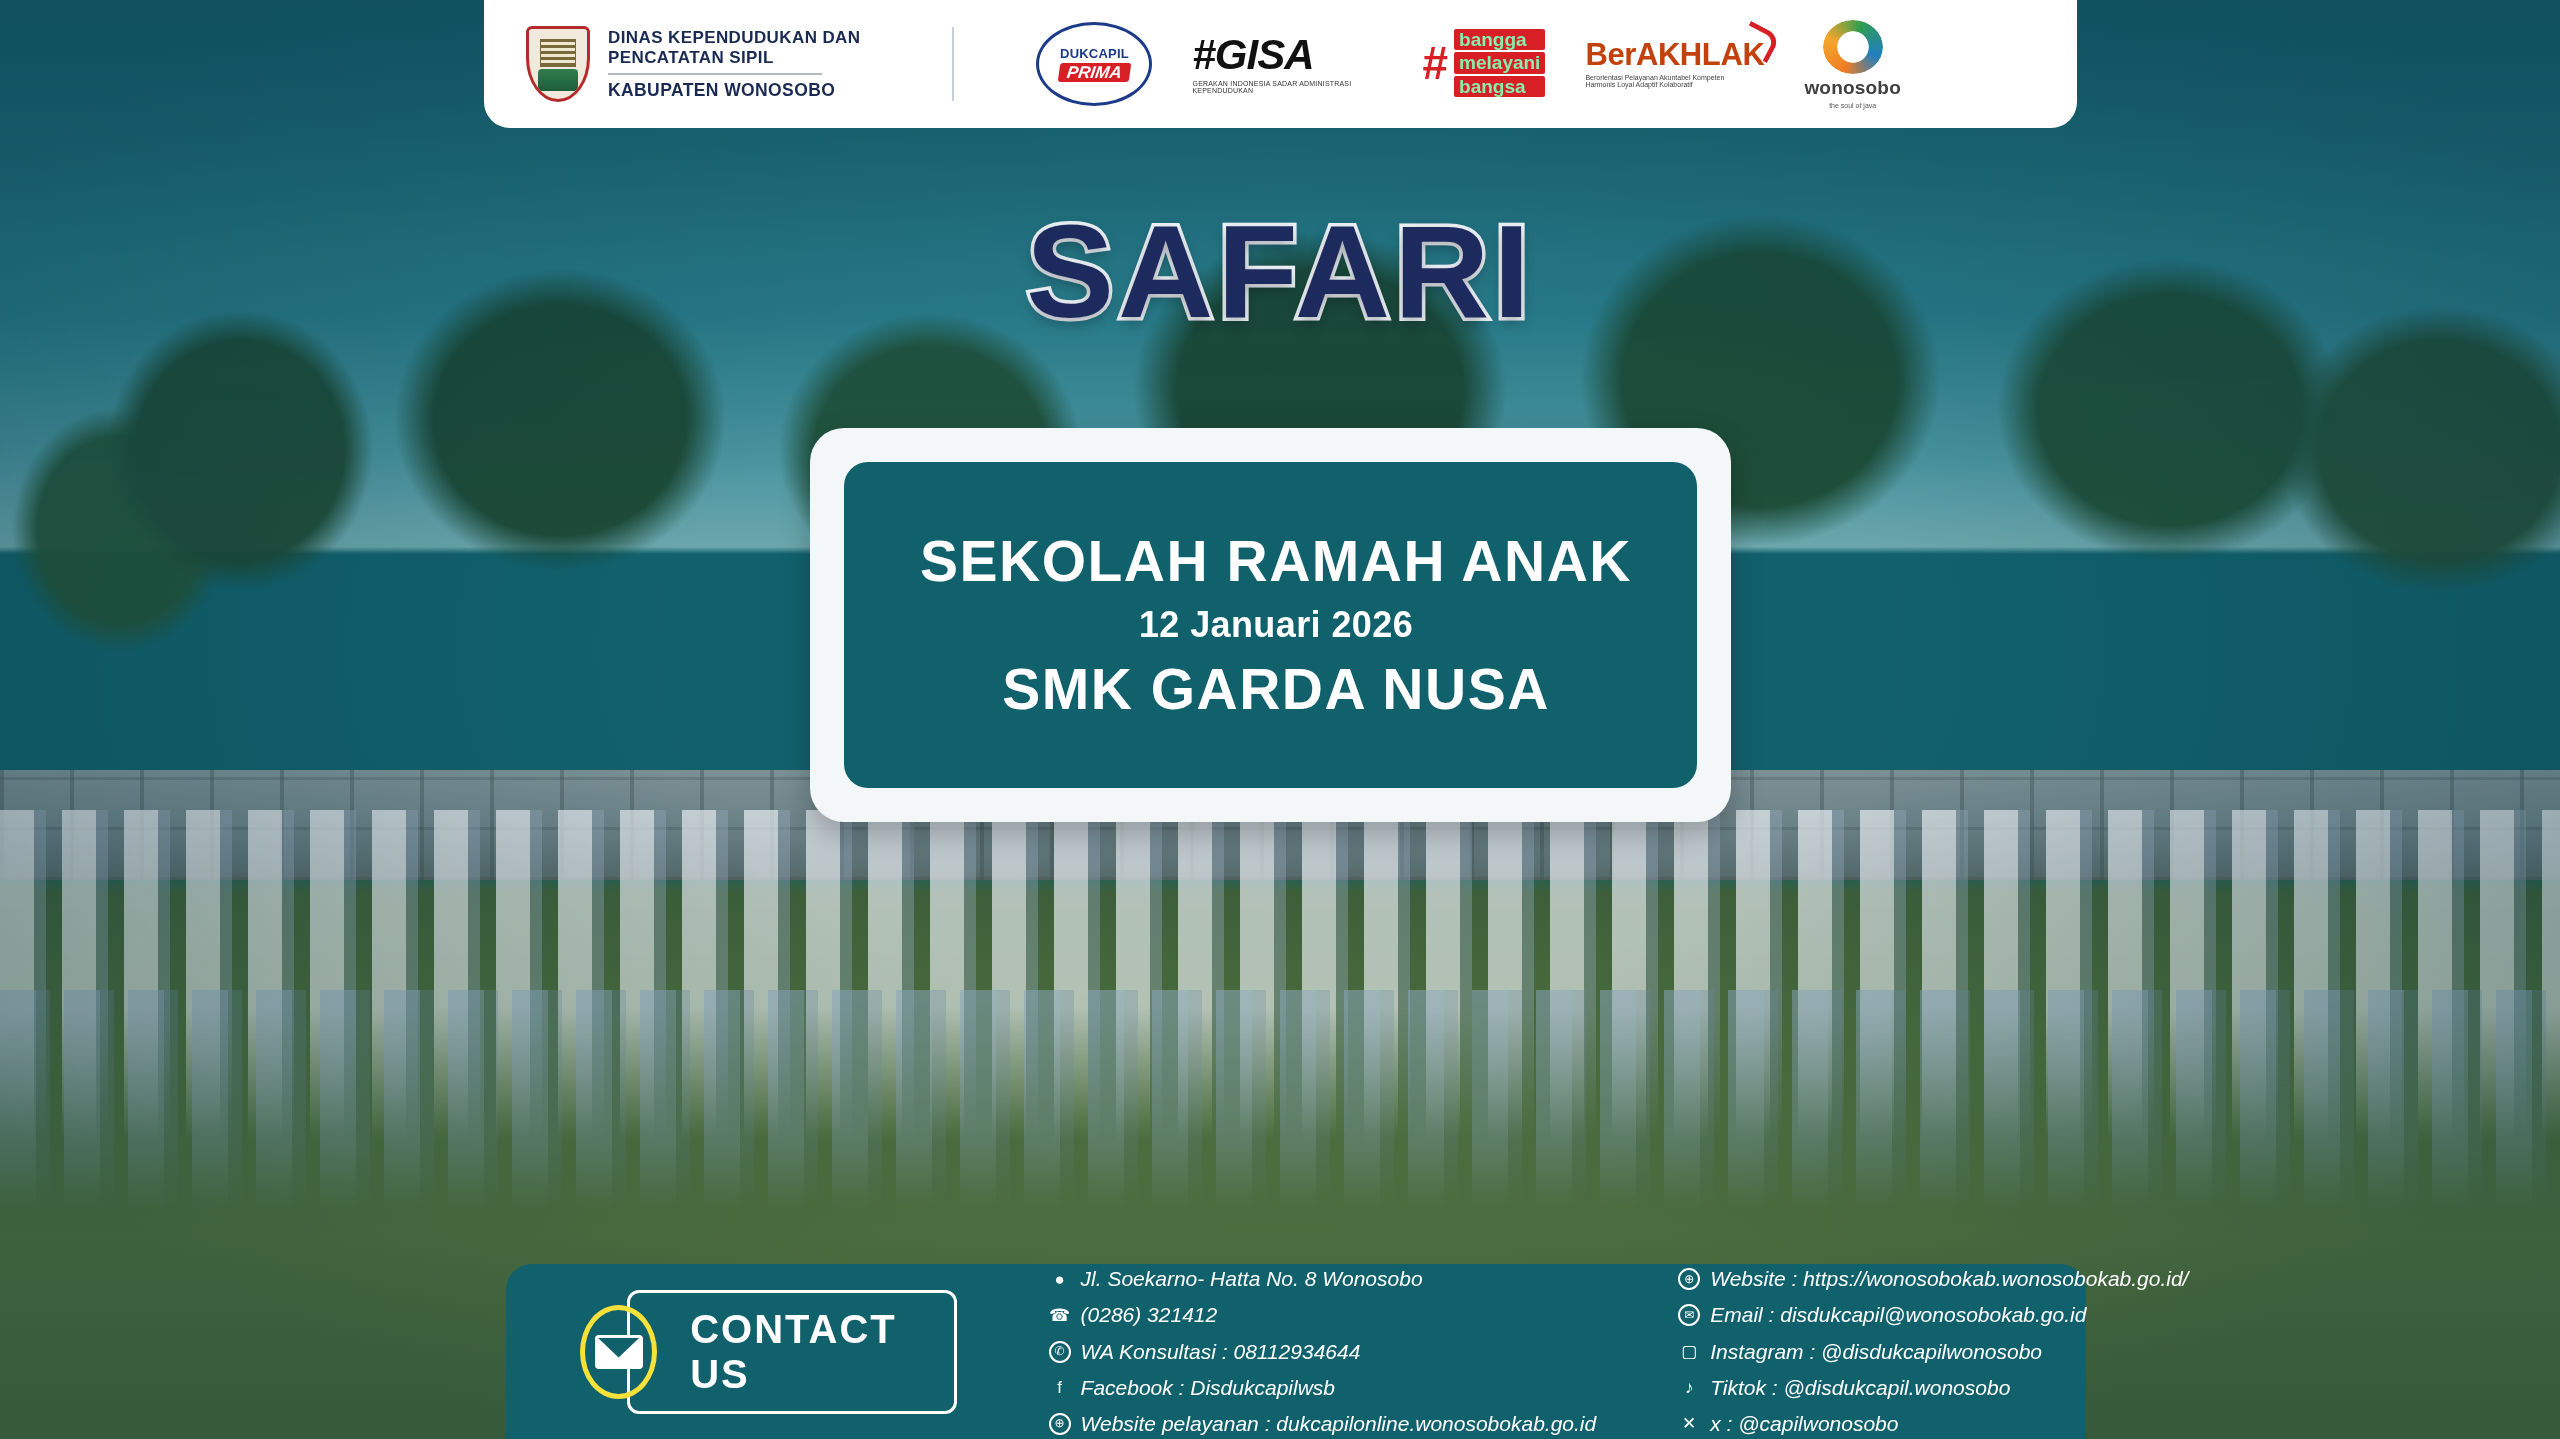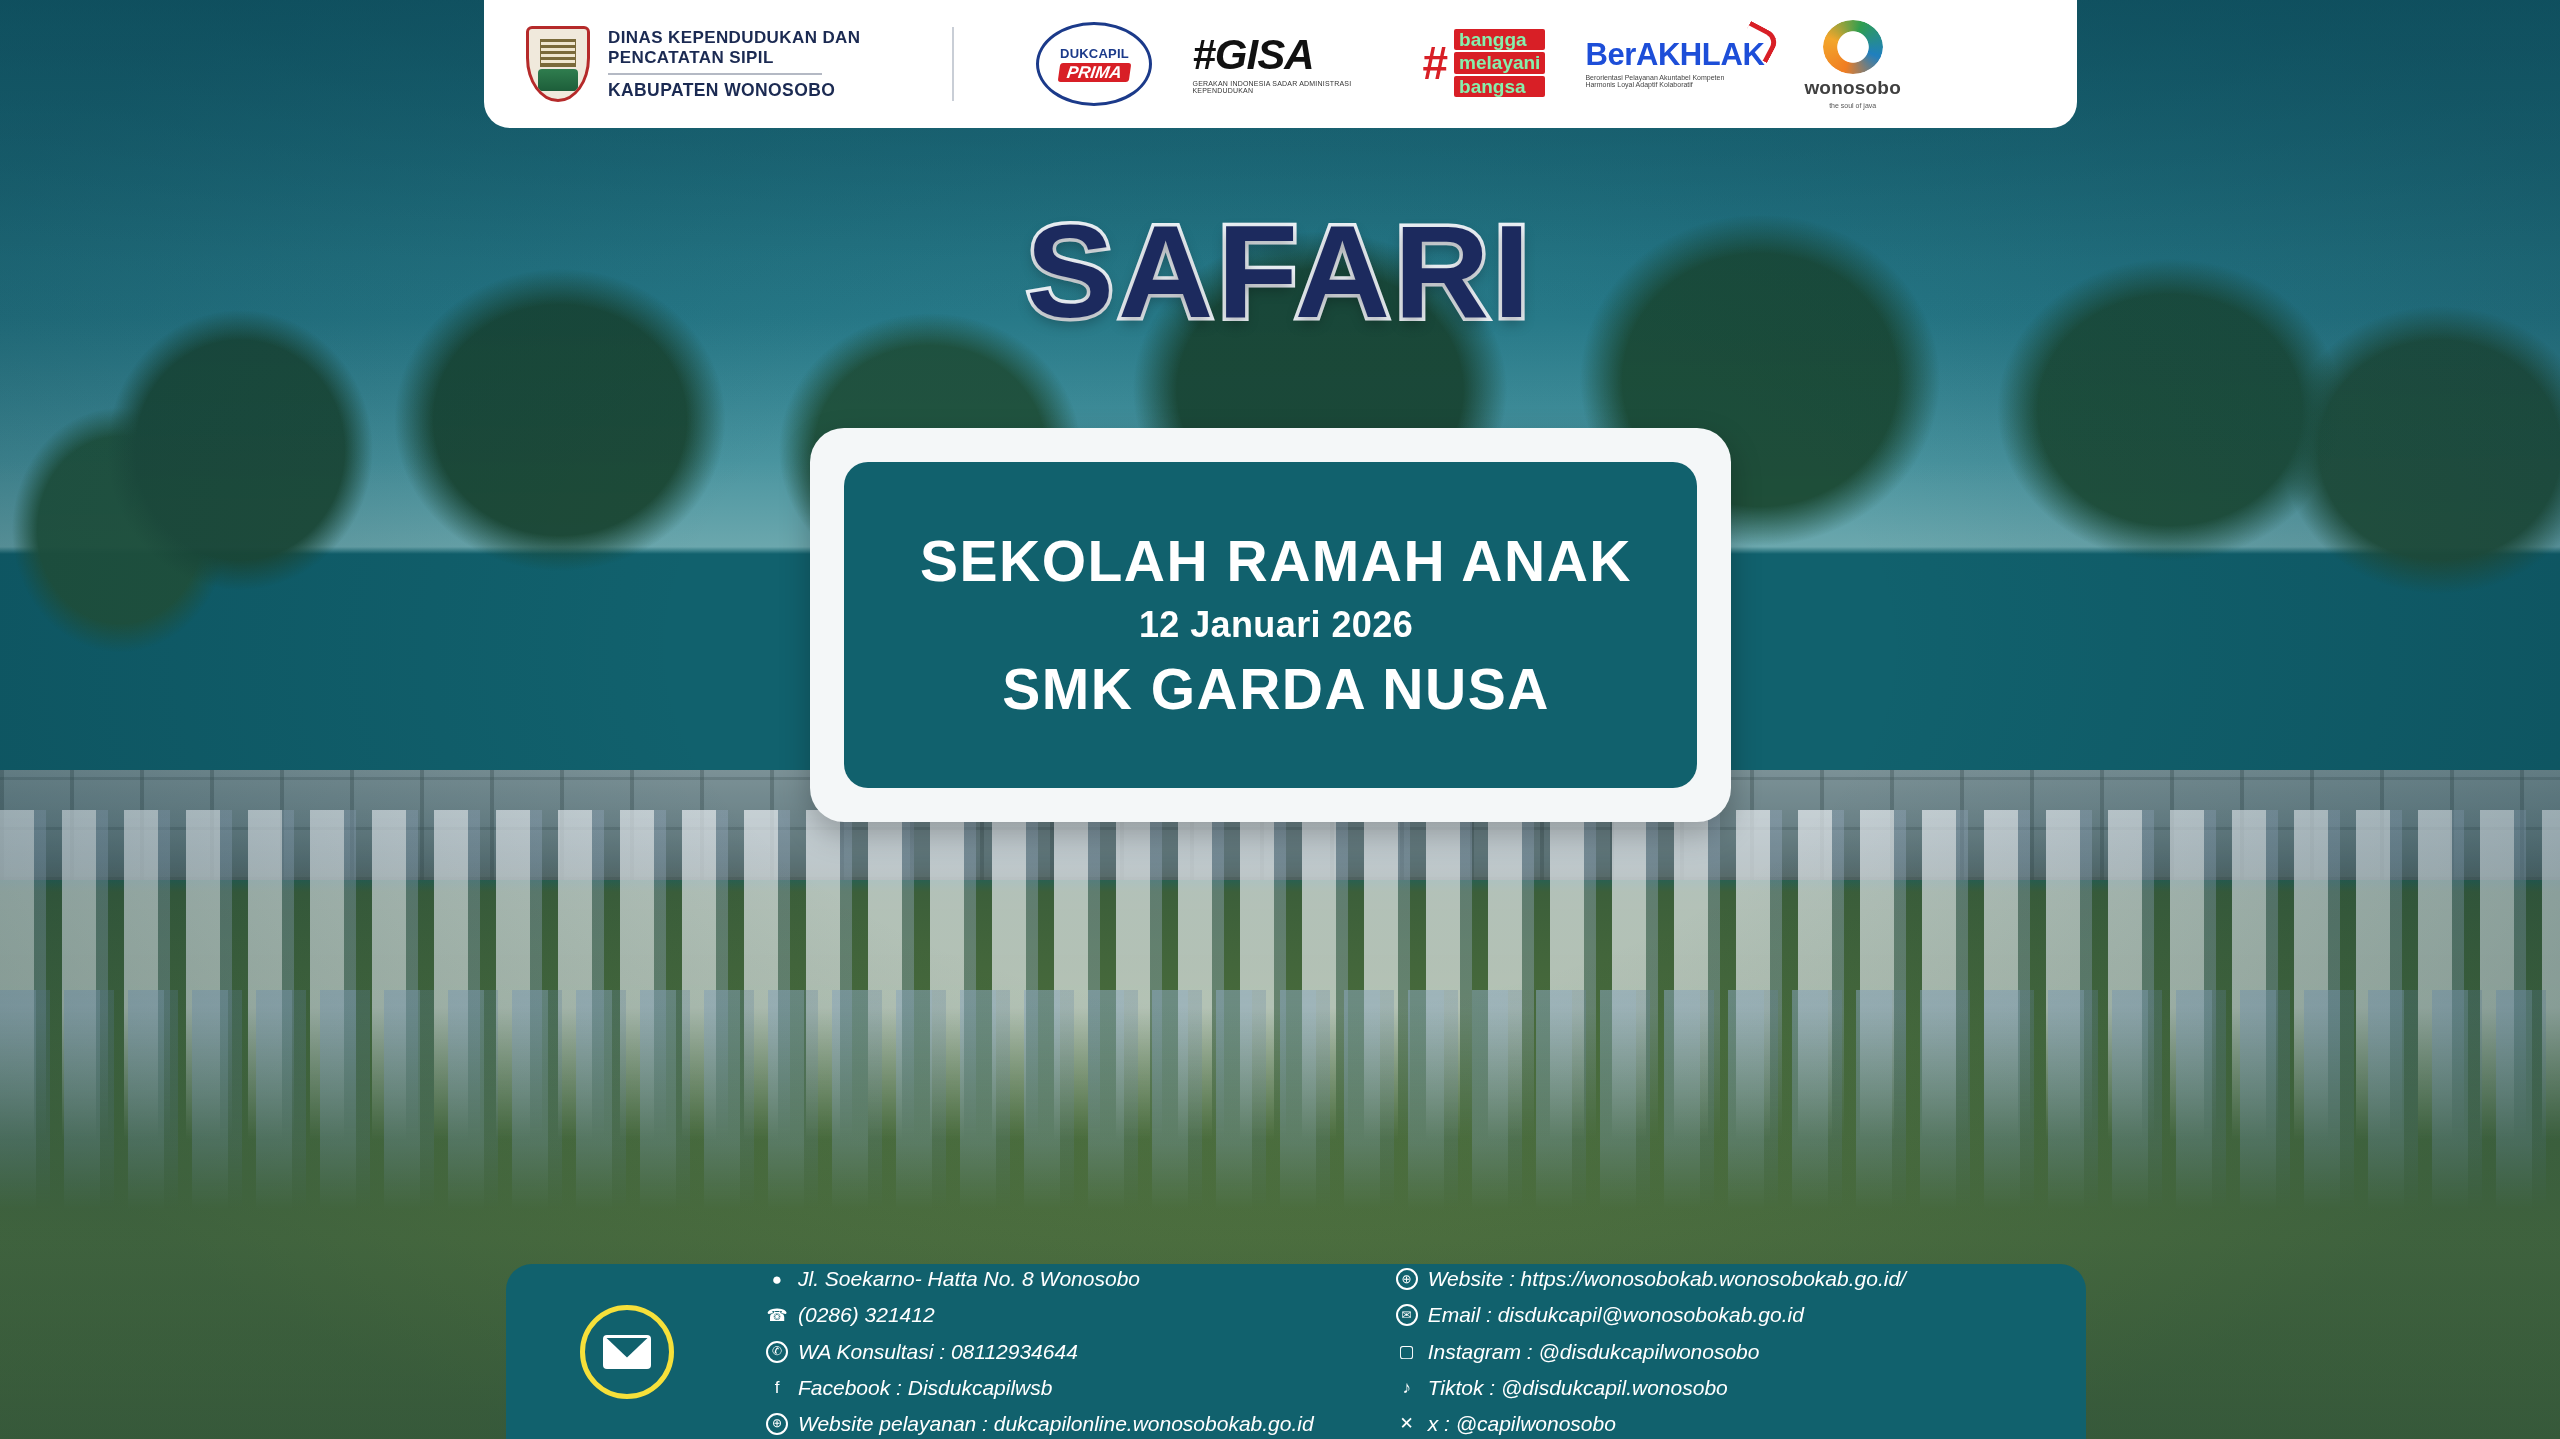--- a/index.html
+++ b/index.html
@@ -195,21 +195,21 @@
     font-size: 46px; font-weight: bold; color: #d81f26; line-height: .9;
   }
   .logo-bangga .bb { line-height: 1.12; }
   .logo-bangga .bb span {
     display: block;
     font-size: 19px; font-weight: bold; color: #86efac;
     background: #d81f26; padding: 0 5px; border-radius: 2px; margin-bottom: 2px;
   }
   .logo-berakhlak { line-height: 1.05; position: relative; }
   .logo-berakhlak .ba {
-    font-size: 31px; font-weight: bold; color: #1d4ed8; letter-spacing: -.4px;
+    font-size: 31px; font-weight: bold; color: #c2410c; letter-spacing: -.4px;
   }
   .logo-berakhlak .ba-sub {
     font-size: 7px; color: #444; max-width: 160px; margin-top: 2px;
   }
   .logo-berakhlak .swoosh {
     position: absolute; right: -12px; top: -12px;
     width: 34px; height: 30px;
     border-top: 5px solid #d81f26;
     border-right: 5px solid #d81f26;
     transform: rotate(28deg);
@@ -430,20 +430,21 @@
       <div class="card-date">12 Januari 2026</div>
       <div class="card-school">SMK GARDA NUSA</div>
     </div>
   </div>
 
   <div class="contact-bar">
     <div class="contact-badge">
       <div class="env-circle">
         <div class="env-icon"></div>
       </div>
+      <div class="contact-pill">CONTACT US</div>
     </div>
 
     <div class="contact-cols">
 
       <div class="contact-col">
         <div class="c-item">
           <span class="c-ico">●</span>
           <span class="c-txt">Jl. Soekarno- Hatta No. 8 Wonosobo</span>
         </div>
         <div class="c-item">

